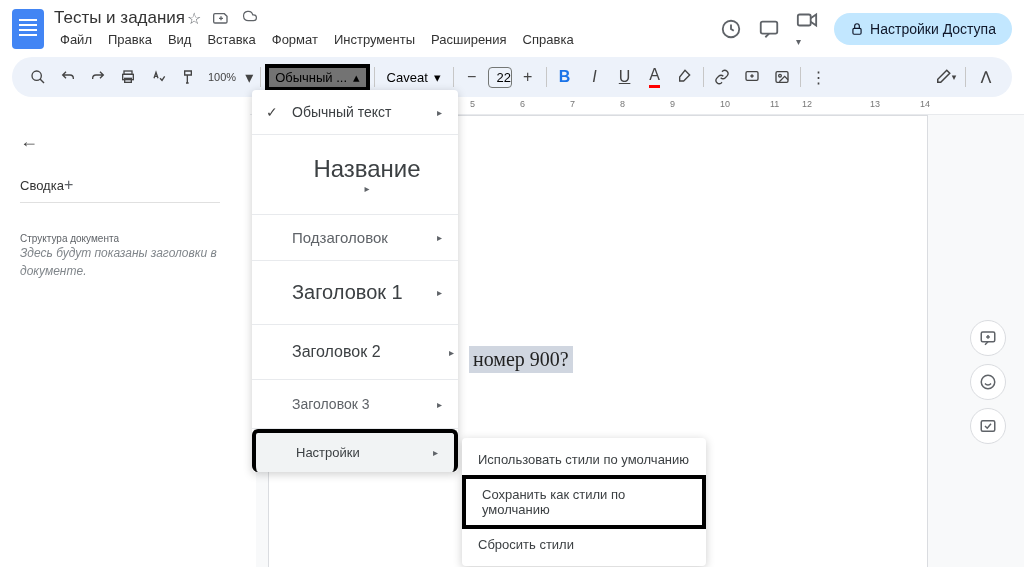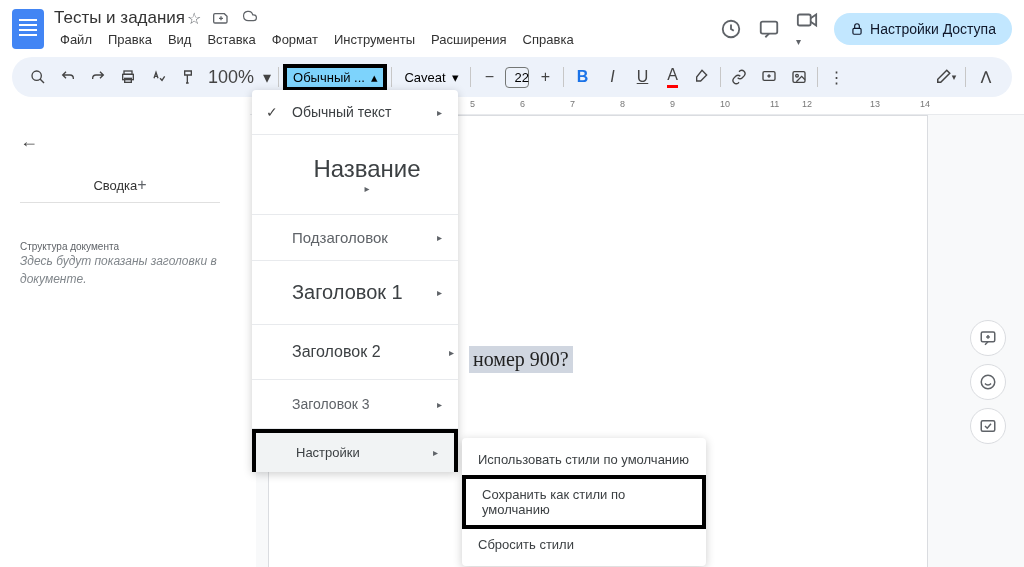--- a/index.html
+++ b/index.html
@@ -16,55 +16,55 @@
 .menu-row { display: flex; gap: 4px; margin-top: 2px; }
 .menu-item { font-size: 13px; color: #333; padding: 2px 6px; cursor: pointer; }
 .header-right { display: flex; align-items: center; gap: 16px; }
 .hr-icon { color: #5f6368; cursor: pointer; }
 .share-btn { background: #c2e7ff; border-radius: 20px; padding: 8px 16px; display: flex; align-items: center; gap: 6px; font-size: 14px; color: #0f172a; cursor: pointer; }
 
 
 .toolbar { display: flex; align-items: center; padding: 4px 12px; gap: 2px; background: #edf2fa; border-radius: 24px; margin: 0 12px; height: 40px; }
 .tb-btn { width: 28px; height: 28px; display: flex; align-items: center; justify-content: center; color: #444; cursor: pointer; border-radius: 4px; }
 .tb-sep { width: 1px; height: 20px; background: #c7c7c7; margin: 0 2px; }
-.tb-text { font-size: 18px; color: #444; padding: 0 4px; }
-.style-dropdown { border: 4px solid #000; padding: 2px 6px; display: flex; align-items: flex-end; gap: 6px; font-size: 13px; background: #7dd3fc; cursor: pointer; min-width: 90px; position: relative; }
+.tb-text { font-size: 11px; color: #444; padding: 0 4px; }
+.style-dropdown { border: 4px solid #000; padding: 2px 6px; display: flex; align-items: flex-end; gap: 6px; font-size: 13px; background: #737373; cursor: pointer; min-width: 90px; position: relative; }
 .font-dropdown { padding: 4px 8px; display: flex; align-items: center; gap: 6px; font-size: 13px; cursor: pointer; min-width: 70px; }
 .font-size-box { border: 1px solid #747775; border-radius: 4px; padding: 2px 8px; font-size: 13px; width: 24px; text-align: center; }
 .tb-right { margin-left: auto; display: flex; align-items: center; gap: 4px; }
 
 
 .ruler { height: 18px; background: #fff; margin-left: 250px; position: relative; font-size: 9px; color: #777; display: flex; align-items: center; overflow: hidden; border-bottom: 1px solid #e8eaed; }
 .ruler-mark { position: absolute; top: 2px; }
 
 
 .main { display: flex; height: calc(100% - 110px); position: relative; }
 
 
 .sidebar { width: 240px; padding: 16px 20px; background: #fff; border-right: none; }
 .sidebar-top { display: flex; align-items: center; margin-bottom: 16px; }
 .back-arrow { color: #444; cursor: pointer; font-size: 18px; }
-.summary-row { display: flex; justify-content: center; align-items: center; padding: 8px 0; border-bottom: 1px solid #e0e0e0; margin-bottom: 38px; }
+.summary-row { display: flex; justify-content: flex-start; align-items: center; padding: 8px 0; border-bottom: 1px solid #e0e0e0; margin-bottom: 30px; }
 .summary-label { font-size: 13px; font-weight: 500; color: #333; }
 .plus-icon { color: #5f6368; cursor: pointer; font-size: 16px; }
 .outline-title { font-size: 10px; color: #5f6368; margin-bottom: 0; }
 .outline-empty { font-size: 12px; color: #80868b; font-style: italic; line-height: 1.5; }
 
 
 .vruler { width: 16px; background: #fff; position: relative; }
 
 
 .doc-area { flex: 1; background: #f8f9fa; padding: 0 0 0 8px; position: relative; overflow: hidden; }
 .page { background: #fff; width: 660px; min-height: 500px; border: 1px solid #dadce0; margin-left: 4px; padding: 60px; position: relative; }
 .doc-text { font-family: 'Brush Script MT', cursive; font-size: 20px; color: #222; background: #d0d6e0; display: inline; padding: 2px 4px; position: absolute; top: 230px; left: 200px; }
 
 
 .style-menu { position: absolute; top: 90px; left: 252px; width: 206px; background: #fff; box-shadow: 0 2px 10px rgba(0,0,0,0.2); z-index: 100; border-radius: 4px; }
 .style-menu-item { padding: 14px 16px 14px 40px; font-size: 14px; color: #3c4043; cursor: pointer; border-bottom: 1px solid #e8eaed; position: relative; display: flex; align-items: center; justify-content: space-between; }
-.style-menu-item:last-child { border-bottom: none; }
+.style-menu-item:last-child { border-bottom: none; border-radius: 6px; }
 .style-menu-item.checked::before { content: '✓'; position: absolute; left: 14px; color: #444; }
 .style-menu-item .arrow { color: #5f6368; font-size: 10px; }
 .sm-title { font-size: 24px; font-weight: 400; padding: 20px 16px 20px 40px; flex-direction: column; }
 .sm-subtitle { font-size: 15px; color: #5f6368; }
 .sm-h1 { font-size: 20px; font-weight: 400; padding: 20px 16px 20px 40px; }
 .sm-h2 { font-size: 16px; padding: 18px 4px 18px 40px; }
 .sm-h3 { font-size: 14px; color: #5f6368; padding: 16px 16px 16px 40px; }
 .sm-settings { border: 4px solid #000; font-size: 13px; padding: 12px 16px 12px 40px; background: #f1f3f4; }
 
 

